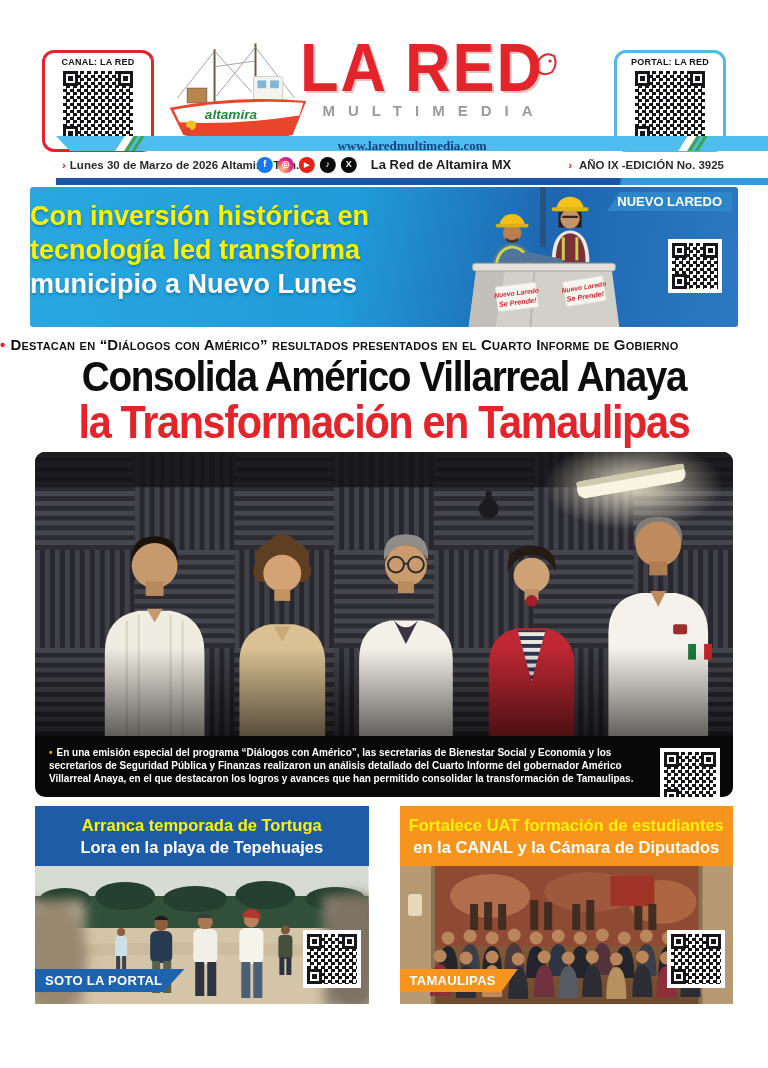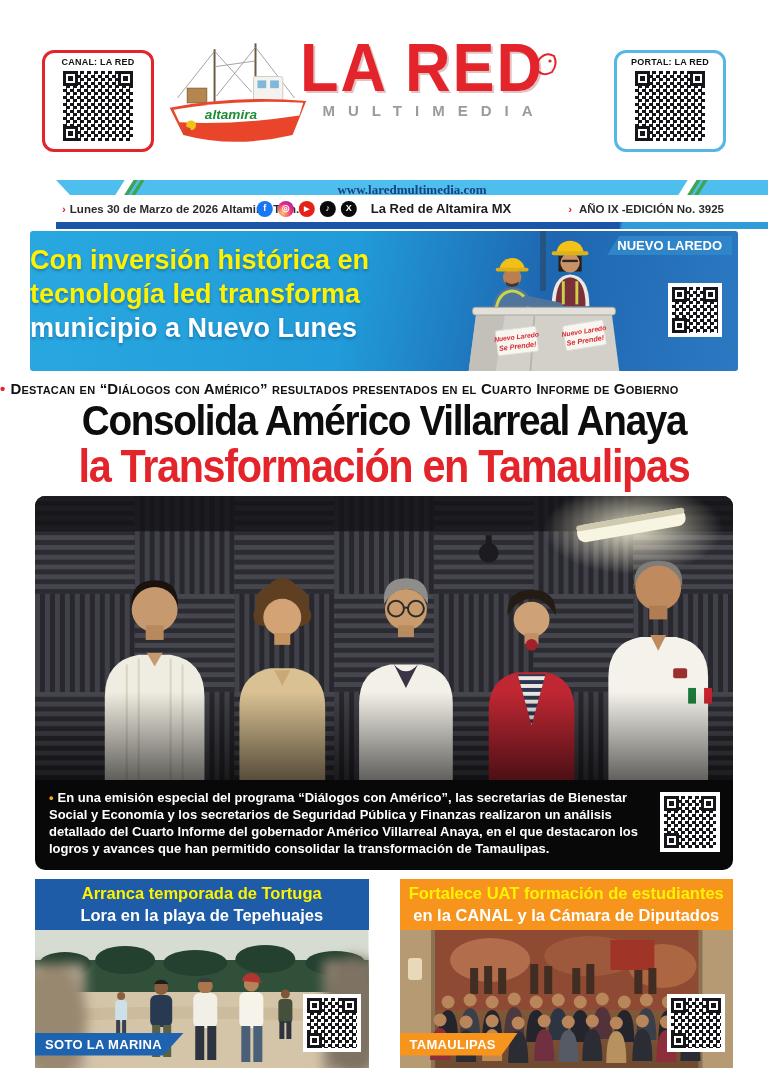--- a/index.html
+++ b/index.html
@@ -5,21 +5,21 @@
   :root{
     --brand-red:#E3242B; --sky-bar:#4DBEEE; --navy-bar:#1A55A8;
     --promo-cyan:#29A8E0; --promo-blue:#1E66B0; --accent-yellow:#FFF200;
     --story-blue:#1E5CA8; --story-orange:#F7941D;
   }
   *{margin:0;padding:0;box-sizing:border-box}
   body{width:768px;background:#fff;font-family:"Liberation Sans",sans-serif}
   .page{width:768px;height:1068px;background:#fff;position:relative;overflow:hidden}
 
   
-  .masthead{position:relative;height:180px}
+  .masthead{position:relative;height:136px}
   .qr-card{position:absolute;top:50px;width:112px;height:102px;border:3px solid var(--brand-red);border-radius:12px;padding:3px 6px;text-align:center;background:#fff}
   .qr-card.blue{border-color:#56B6E4}
   .qr-card .qr-label{font-size:9px;font-weight:800;color:#111;letter-spacing:.2px;margin:1px 0 2px}
   .qr{position:relative;background:#fff;border:2px solid #fff;
       background-image:repeating-conic-gradient(#15151a 0% 25%,#fff 0% 50%);
       background-size:7px 7px;}
   .qr-card .qr{width:74px;height:74px;margin:0 auto}
   .qr .m{position:absolute;width:15px;height:15px;border:3px solid #15151a;background:#fff}
   .qr .m::after{content:"";position:absolute;inset:2px;background:#15151a}
   .qr .tl{top:0;left:0}.qr .tr{top:0;right:0}.qr .bl{bottom:0;left:0}
@@ -60,28 +60,28 @@
   
   .kicker{margin-top:9px;font-size:15px;font-weight:800;color:#111;font-variant:small-caps;letter-spacing:.2px}
   .kicker .b{color:var(--brand-red);margin-right:5px}
   .hl{white-space:nowrap;text-align:center;font-weight:900;letter-spacing:-1.5px}
   .hl.black{color:#0d0d0d;font-size:43px;line-height:46px;transform:scaleX(.9)}
   .hl.red{color:var(--brand-red);font-size:46px;line-height:47px;transform:scaleX(.9)}
 
   
   .main-block{margin:6px 35px 0;background:#080808;border-radius:10px;overflow:hidden}
   .studio{display:block;width:100%;height:284px}
-  .caption{position:relative;padding:10px 92px 12px 14px;color:#fff;font-size:13px;font-weight:700;line-height:1.3}
+  .caption{position:relative;padding:10px 92px 12px 14px;color:#fff;font-size:10px;font-weight:700;line-height:1.3}
   .caption .b{color:#F5A623;margin-right:4px}
   .caption-qr{position:absolute;right:13px;top:12px;width:60px;height:60px;border-width:4px}
 
   
   .bottom{display:flex;gap:31px;margin:9px 35px 0}
   .story{flex:1;min-width:0}
-  .story-head{height:51px;display:flex;flex-direction:column;justify-content:center;text-align:center;font-weight:800;font-size:16.5px;line-height:1.35;padding:4px 4px}
+  .story-head{height:60px;display:flex;flex-direction:column;justify-content:center;text-align:center;font-weight:800;font-size:16.5px;line-height:1.35;padding:4px 4px}
   .story-head.blue{background:var(--story-blue)}
   .story-head.orange{background:var(--story-orange)}
   .story-head .y{color:var(--accent-yellow)}.story-head .w{color:#fff}
   .story-photo{position:relative;height:138px;overflow:hidden}
   .story-photo svg{display:block;width:100%;height:138px}
   .ribbon{position:absolute;left:0;bottom:12px;color:#fff;font-weight:800;font-size:13px;letter-spacing:.3px;padding:4px 22px 4px 10px;clip-path:polygon(0 0,100% 0,86% 100%,0 100%)}
   .ribbon.blue{background:#1E63B0}.ribbon.orange{background:var(--story-orange)}
   .photo-qr{position:absolute;right:8px;bottom:16px;width:58px;height:58px;border-width:4px}
 </style>
 </head>
@@ -389,21 +389,21 @@
             <rect x="206" y="96" width="9" height="36" fill="#4A6078"></rect>
             <rect x="218" y="96" width="9" height="36" fill="#4A6078"></rect>
 
           <g filter="url(#b6)">
             <rect x="-8" y="34" width="58" height="110" fill="#B2A392"></rect>
             <ellipse cx="18" cy="92" rx="34" ry="58" fill="#99886F"></ellipse>
             <rect x="288" y="30" width="52" height="112" fill="#8F8274"></rect>
             <ellipse cx="318" cy="86" rx="30" ry="60" fill="#7E7262"></ellipse>
           </g>
         </svg>
-        <div class="ribbon blue">SOTO LA MARINA</div>
+        <div class="ribbon blue">SOTO LA PORTAL</div>
         <div class="qr photo-qr">
             <i class="m tl"></i>
             <i class="m tr"></i>
             <i class="m bl"></i>
           </div>
       </div>
     </article>
 
     <article class="story">
       <header class="story-head orange">

